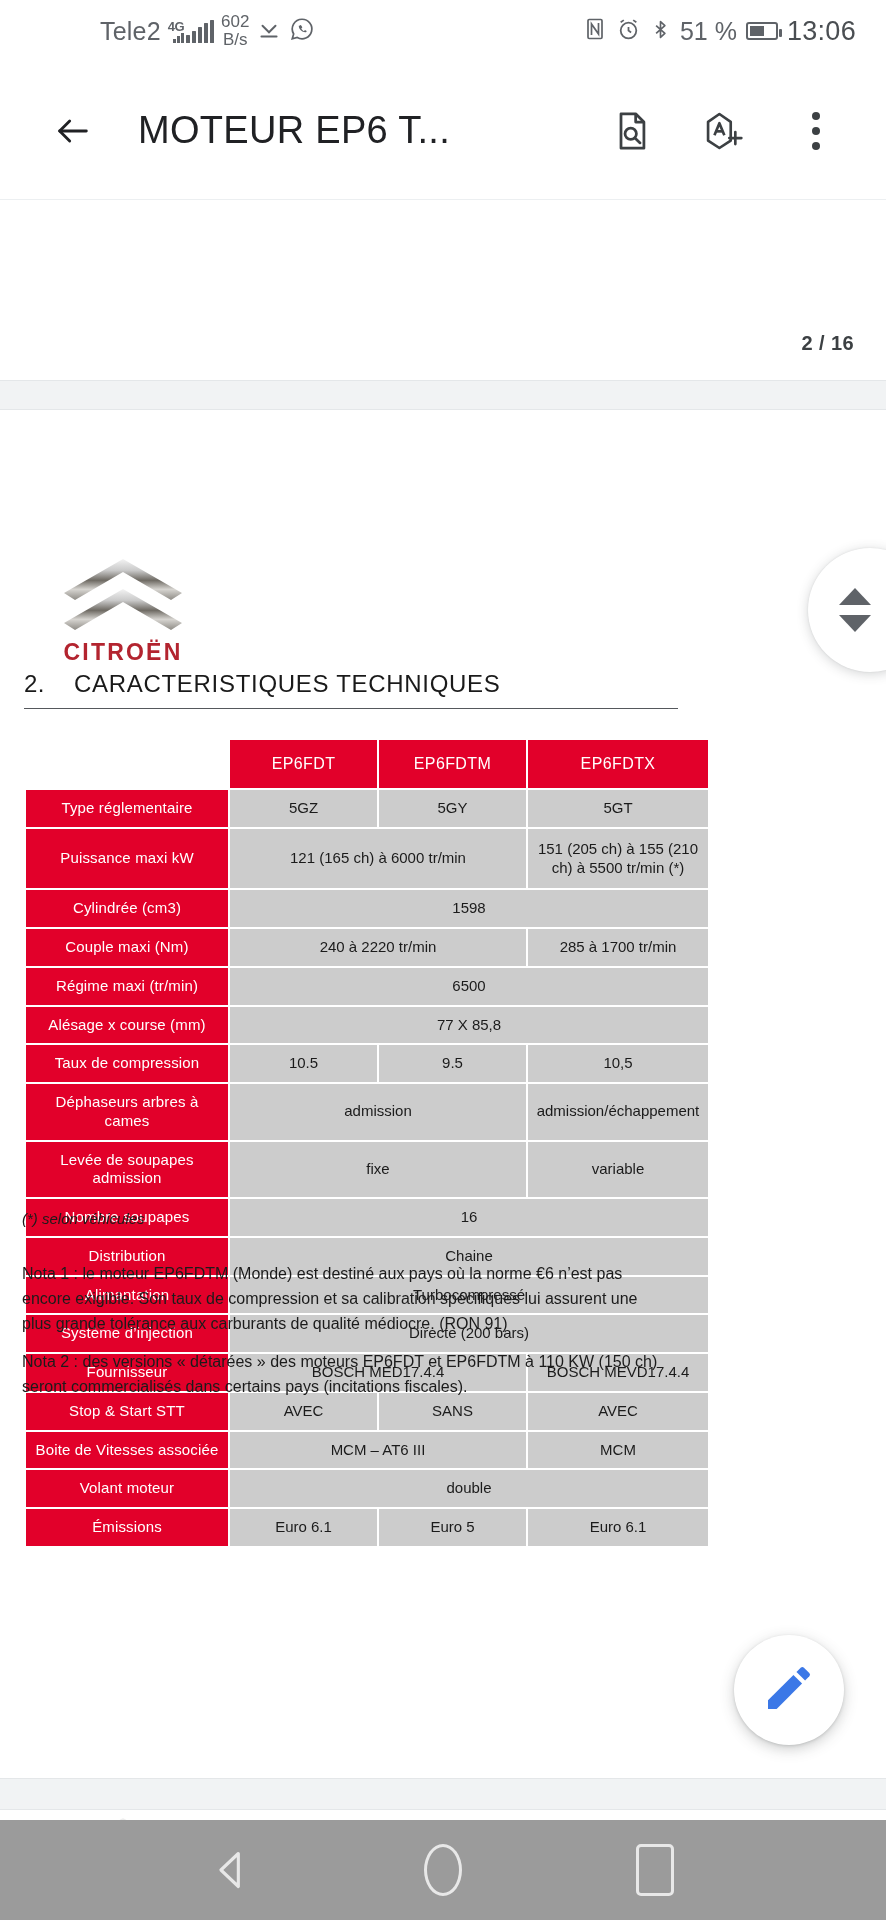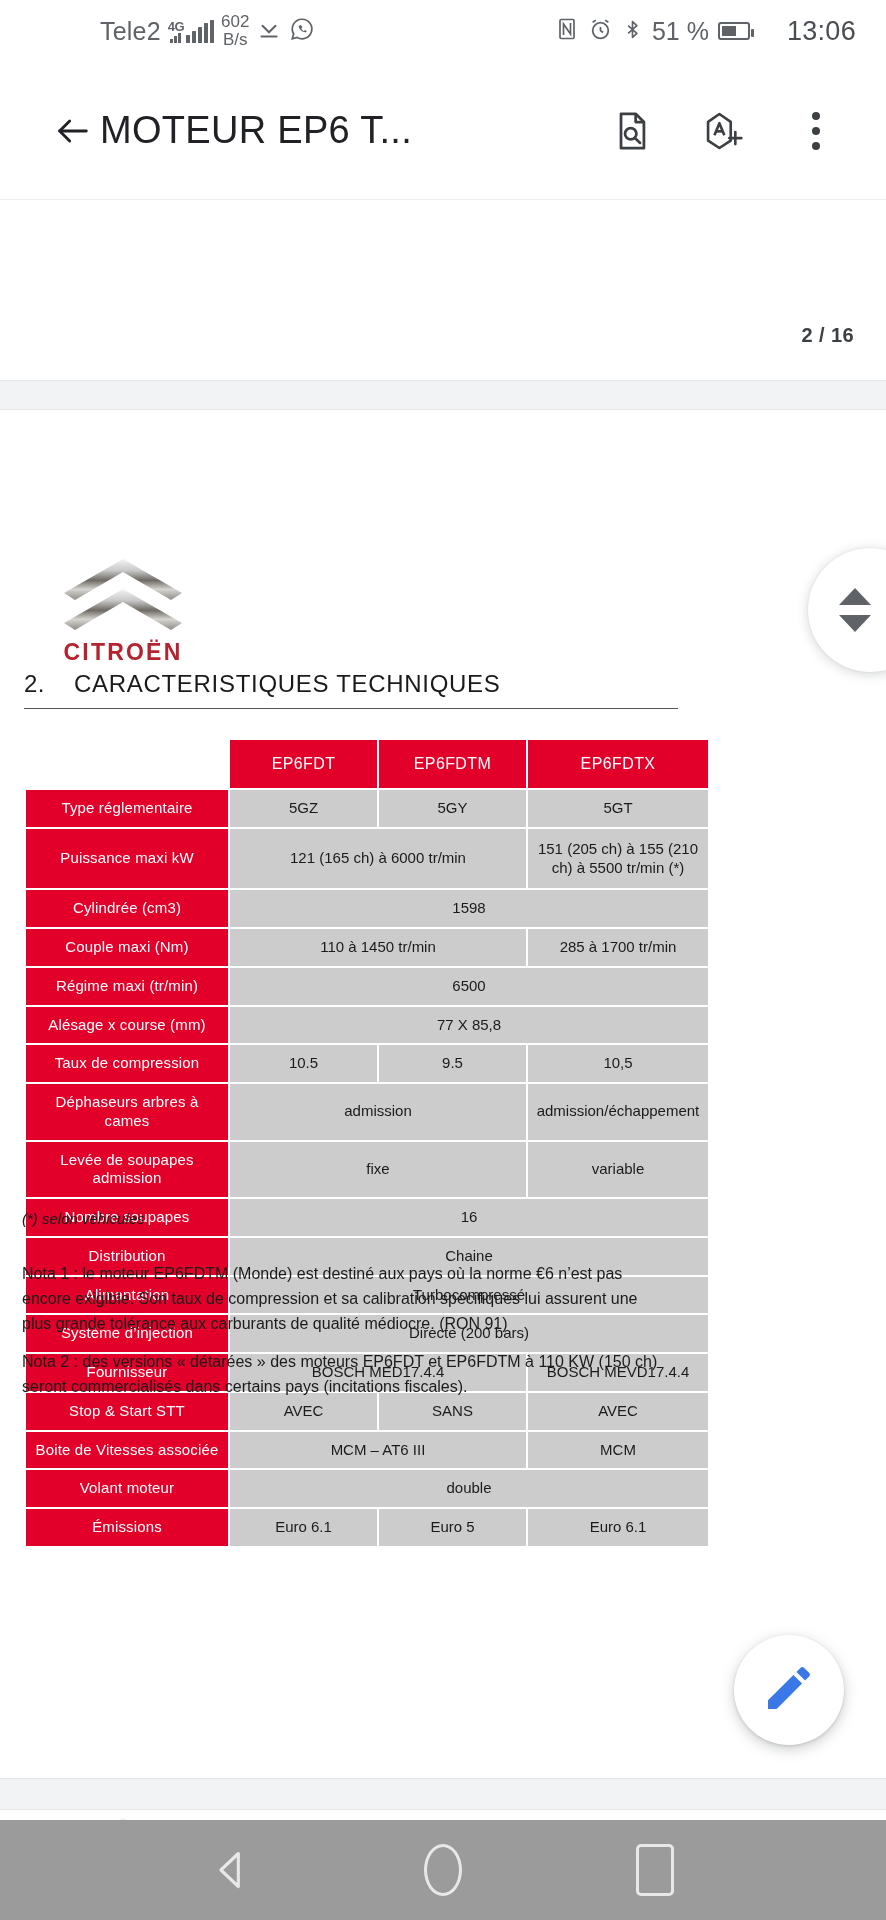--- a/index.html
+++ b/index.html
@@ -13,57 +13,57 @@
 
   
   .statusbar {
     position: absolute; top: 0; left: 0; width: 886px; height: 62px;
     display: flex; align-items: center; color: #5f6368;
   }
   .sb-left { position: absolute; left: 100px; display: flex; align-items: center; gap: 7px; }
   .sb-right { position: absolute; right: 30px; display: flex; align-items: center; gap: 9px; }
   .sb-carrier { font-size: 25px; letter-spacing: .2px; color: #5f6368; }
   .sb-4g-sig { display: flex; align-items: flex-end; gap: 1px; }
-  .g4-stack { display: flex; flex-direction: column; align-items: center; line-height: 1; margin-right: 1px; }
+  .g4-stack { display: flex; flex-direction: column; align-items: flex-end; line-height: 1; margin-right: 1px; }
   .g4-top { font-size: 13px; font-weight: 700; letter-spacing: -.5px; }
   .g4-bot { display: flex; align-items: flex-end; gap: 1px; height: 10px; }
   .g4-bot i { display: block; width: 3px; background: #5f6368; }
   .g4-bot i:nth-child(1){height:4px}.g4-bot i:nth-child(2){height:7px}.g4-bot i:nth-child(3){height:10px}
   .bars { display: flex; align-items: flex-end; gap: 2px; height: 22px; }
   .bars i { display: block; width: 4px; background: #5f6368; border-radius: .5px; }
   .bars i:nth-child(1){height:8px}.bars i:nth-child(2){height:12px}
   .bars i:nth-child(3){height:16px}.bars i:nth-child(4){height:20px}.bars i:nth-child(5){height:23px}
   .sb-rate { display: flex; flex-direction: column; align-items: center; line-height: 1.05; font-size: 17px; }
-  .sb-time { font-size: 27px; color: #4a4e52; letter-spacing: .3px; margin-left: 28px; }
+  .sb-time { font-size: 27px; color: #4a4e52; letter-spacing: .3px; }
   .sb-pct { font-size: 25px; color: #5f6368; }
   .batt { position: relative; width: 32px; height: 18px; border: 2px solid #5f6368; border-radius: 3px; }
   .batt::after { content:""; position:absolute; right:-6px; top:5px; width:3px; height:8px; background:#5f6368; border-radius:1px;}
   .batt i { position: absolute; left: 2px; top: 2px; bottom: 2px; width: 52%; background: #5f6368; }
 
   
   .appbar {
     position: absolute; top: 62px; left: 0; width: 886px; height: 138px;
     background: #ffffff; display: flex; align-items: center;
     border-bottom: 1px solid #eceff1;
   }
   .appbar-back { margin-left: 46px; width: 54px; height: 54px; display:flex; align-items:center; justify-content:center; }
   .appbar-title {
-    font-size: 38px; color: #202124; letter-spacing: .3px;
+    margin-left: 38px; font-size: 38px; color: #202124; letter-spacing: .3px;
     white-space: nowrap; flex: 1;
   }
   .appbar-actions { display:flex; align-items:center; gap: 40px; margin-right: 44px; }
   .ab-icon { width: 52px; height: 52px; display:flex; align-items:center; justify-content:center; }
   .kebab { width: 8px; display:flex; flex-direction:column; gap:7px; align-items:center; }
   .kebab i { width: 8px; height: 8px; border-radius: 50%; background: #3c4043; display:block; }
 
   
   .viewer { position: absolute; top: 200px; left: 0; width: 886px; bottom: 0; background: #ffffff; }
 
   
-  .prevpage { position: absolute; top: 4px; left: 0; width: 886px; height: 180px; background: #fff; }
+  .prevpage { position: absolute; top: 12px; left: 0; width: 886px; height: 180px; background: #fff; }
   .page-counter-prev {
     position: absolute; right: 32px; top: 120px;
     font-size: 20px; color: #3c4043; font-weight: 600; letter-spacing: .4px;
   }
   .page-gap { position: absolute; top: 180px; left: 0; width: 886px; height: 30px; background: #f1f3f4;
               border-top: 1px solid #e4e7e9; border-bottom: 1px solid #e4e7e9; }
 
   
   .page { position: absolute; top: 210px; left: 0; width: 886px; height: 1300px; background: #ffffff; }
 
@@ -326,21 +326,21 @@
               <td class="rowlabel">Puissance maxi kW</td>
               <td class="val tall" colspan="2">121 (165 ch) à 6000  tr/min</td>
               <td class="val tall" colspan="1">151 (205 ch) à 155 (210 ch)  à 5500 tr/min  (*)</td>
             </tr>
             <tr>
               <td class="rowlabel">Cylindrée (cm3)</td>
               <td class="val" colspan="3">1598</td>
             </tr>
             <tr>
               <td class="rowlabel">Couple maxi (Nm)</td>
-              <td class="val" colspan="2">110 à 1450 tr/min</td>
+              <td class="val" colspan="2">240 à 2220 tr/min</td>
               <td class="val" colspan="1">285 à 1700 tr/min</td>
             </tr>
             <tr>
               <td class="rowlabel">Régime maxi (tr/min)</td>
               <td class="val" colspan="3">6500</td>
             </tr>
             <tr>
               <td class="rowlabel">Alésage x course (mm)</td>
               <td class="val" colspan="3">77 X 85,8</td>
             </tr>

